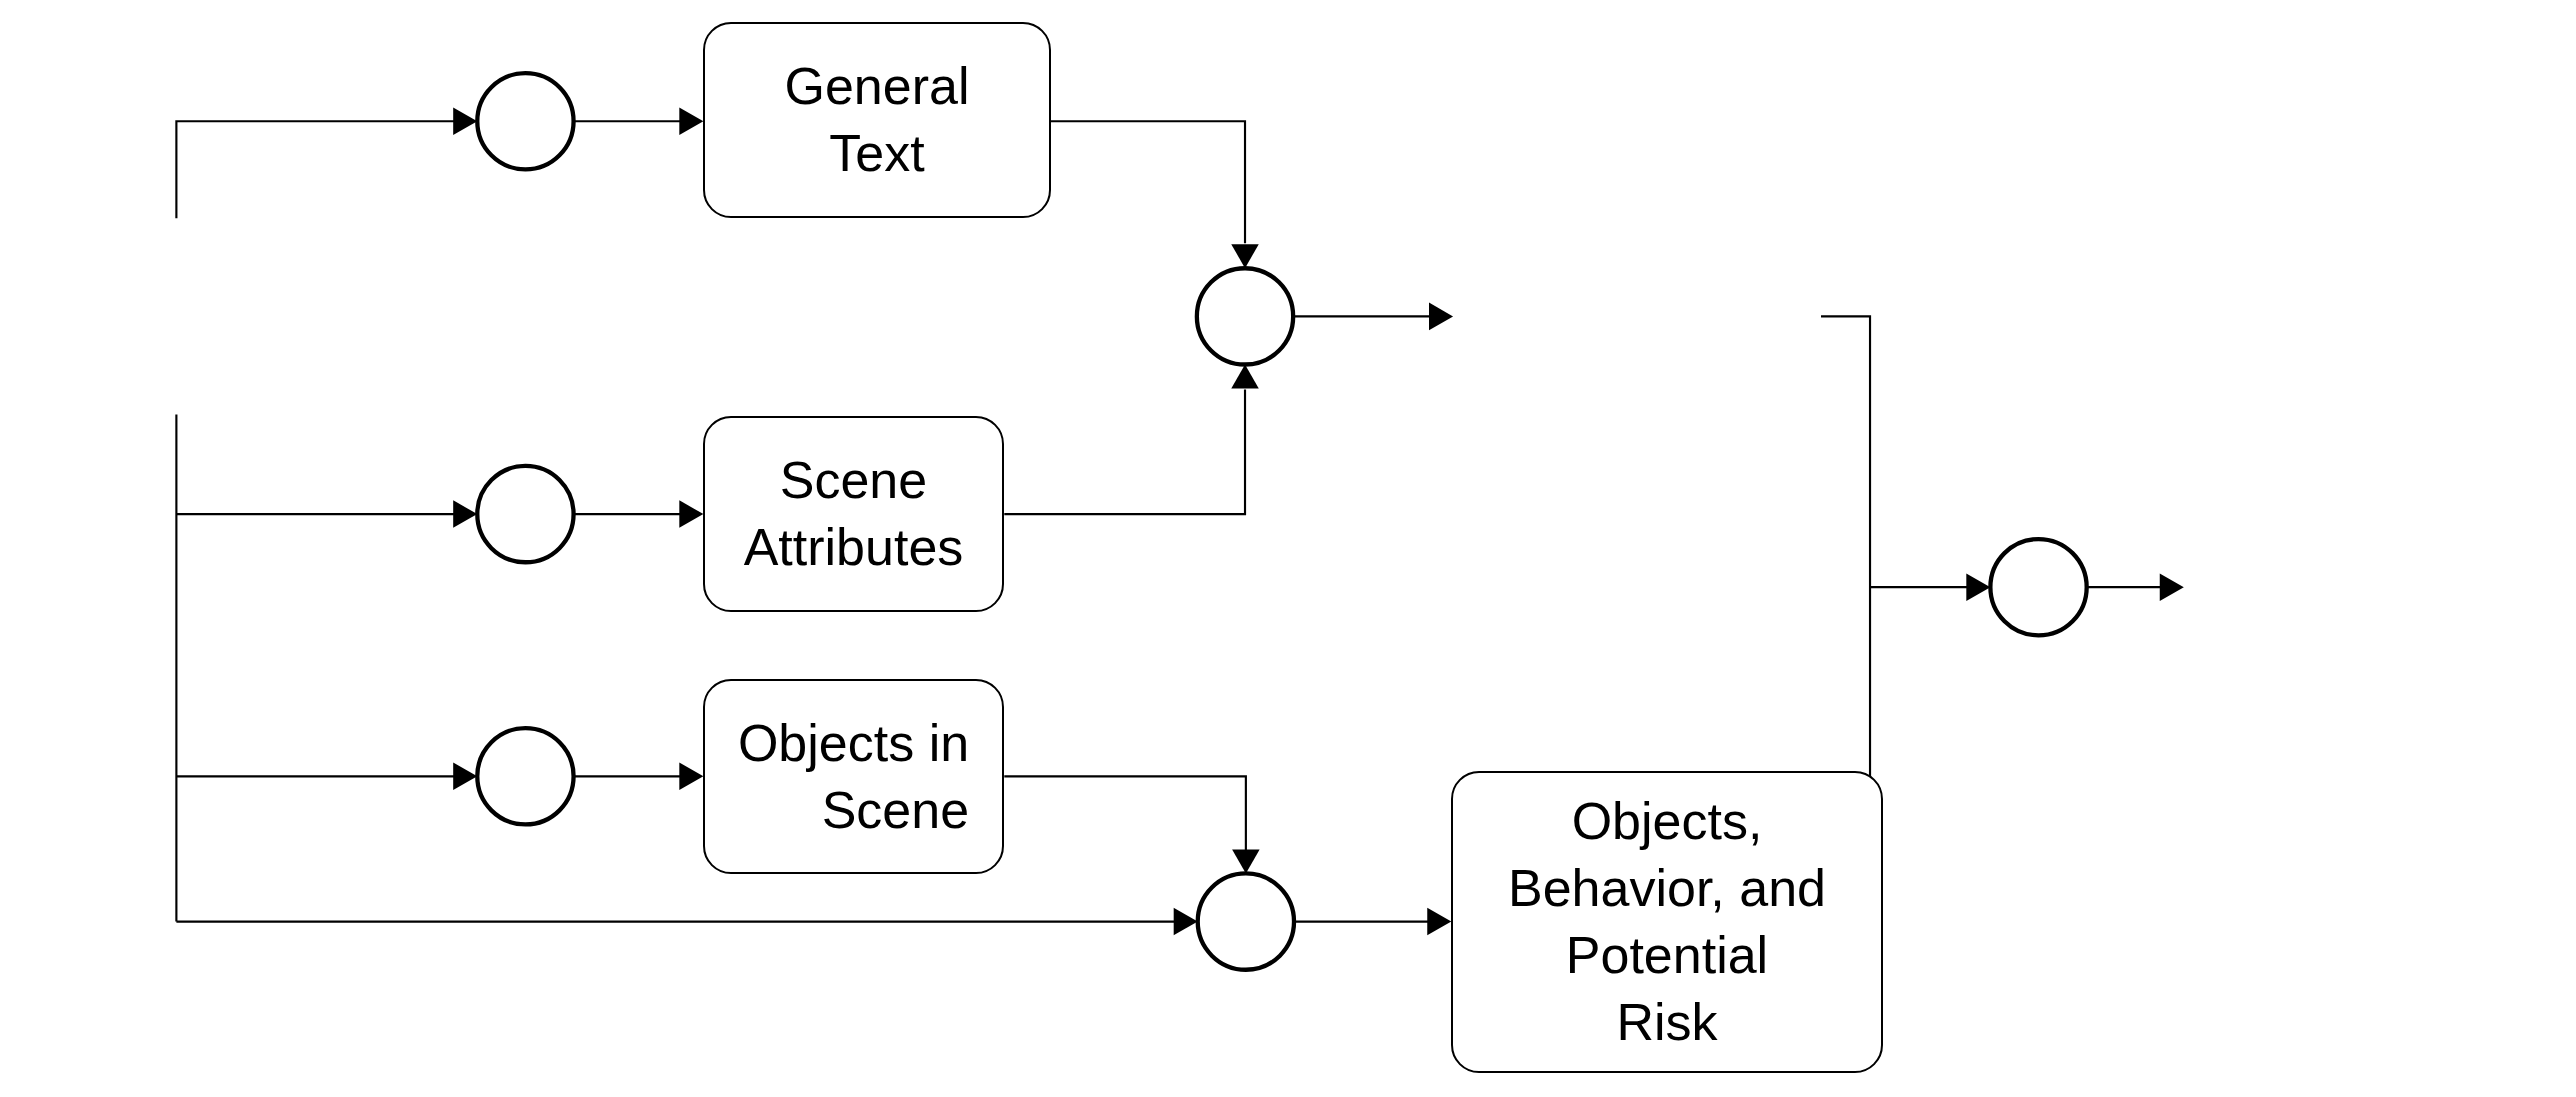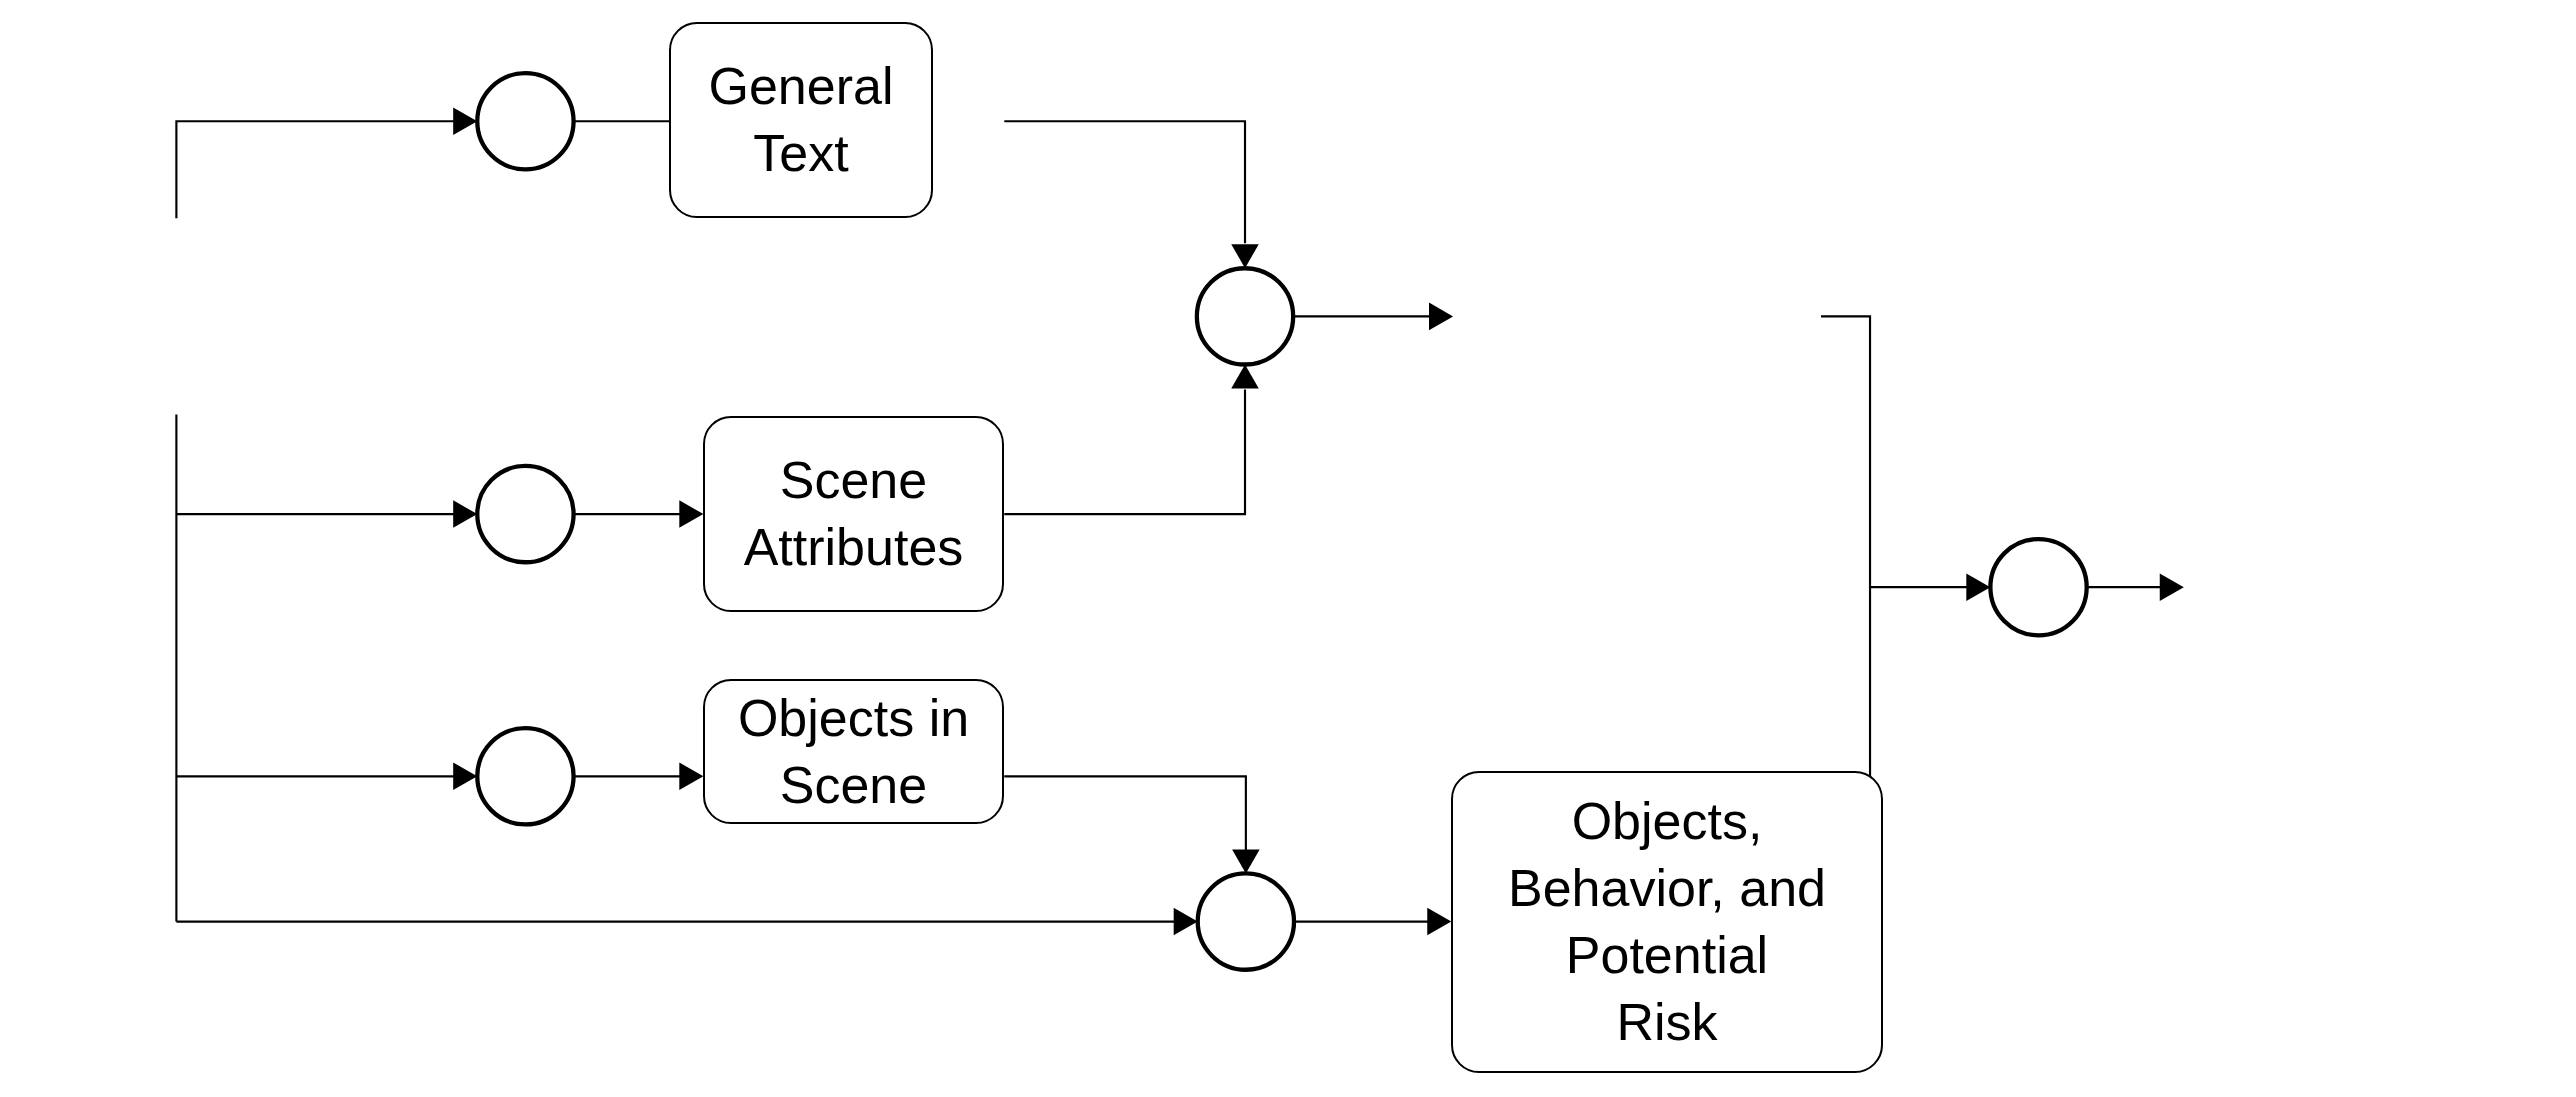--- a/index.html
+++ b/index.html
@@ -28,23 +28,23 @@
     text-align: center;
   }
   .node-label {
     font-size: 52px;
     line-height: 67px;
     white-space: pre-line;
     color: #000000;
   }
   
   #n-video            { left: 24px;   top: 218px; width: 305px; height: 196px; }
-  #n-general-text     { left: 669px;  top: 22.4px;  width: 264px; height: 196px; }
+  #n-general-text     { left: 703px;  top: 22.4px;  width: 348px; height: 196px; }
   #n-scene-attributes { left: 703px;  top: 416px; width: 301px; height: 196px; }
-  #n-objects-in-scene { left: 703px;  top: 679px; width: 301px; height: 145px; }
+  #n-objects-in-scene { left: 703px;  top: 679px; width: 301px; height: 195px; text-align: right; }
   #n-detailed-text    { left: 1453px; top: 219px; width: 368px; height: 194px; }
   #n-objects-behavior { left: 1451px; top: 771px; width: 432px; height: 302px; }
   #n-rsg-graph        { left: 2184px; top: 488px; width: 368px; height: 198px; }
 
   .line   { stroke: #000000; stroke-width: 2.5; fill: none; }
   .circle { stroke: #000000; stroke-width: 5;   fill: #ffffff; }
   .arrow  { fill: #000000; stroke: none; }
 </style>
 </head>
 <body>

